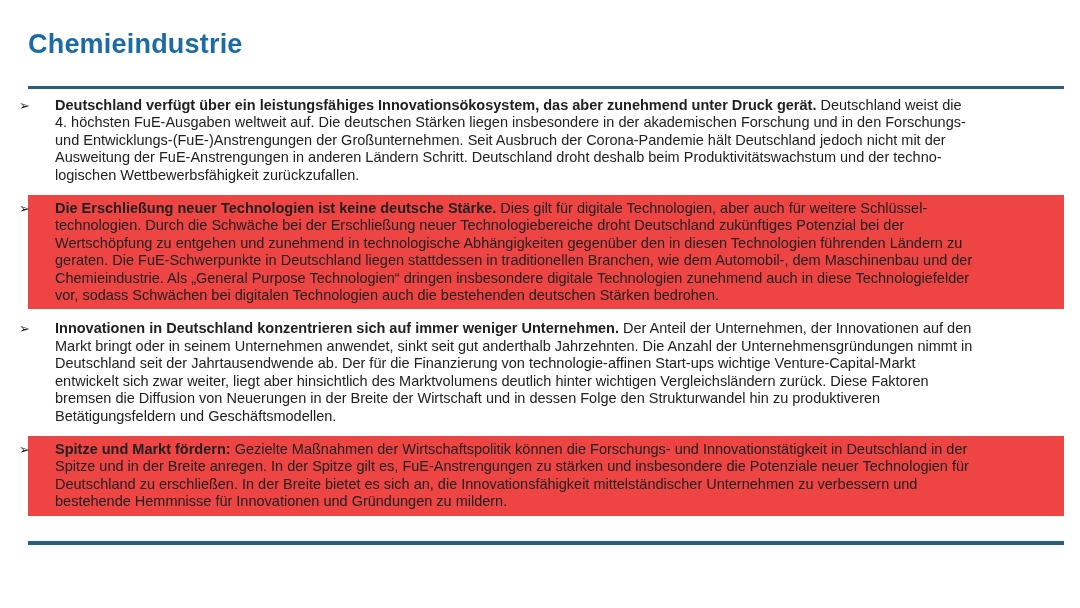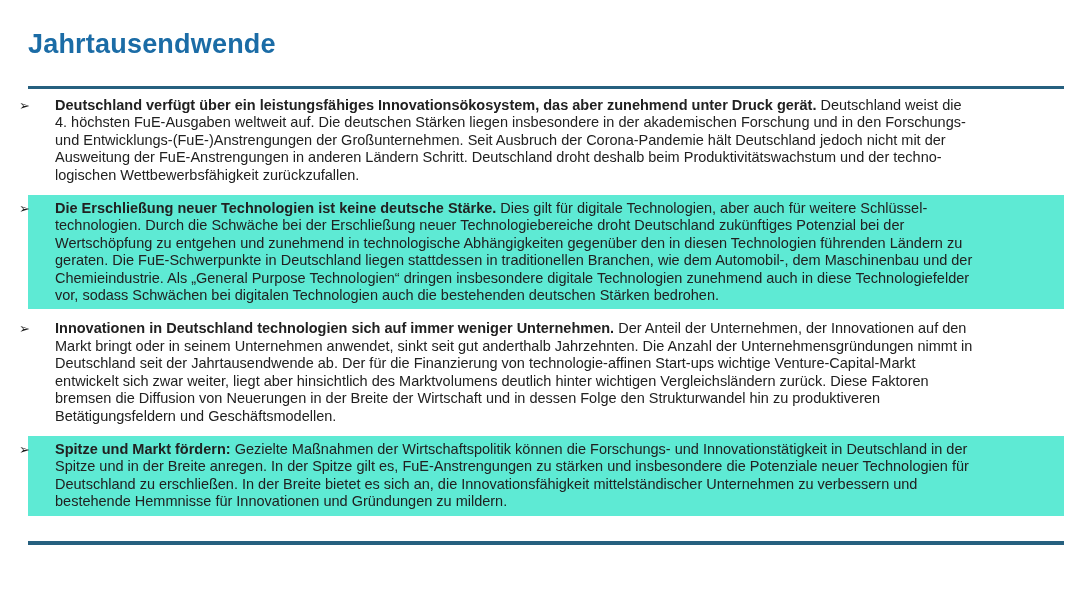--- a/index.html
+++ b/index.html
@@ -24,50 +24,50 @@
   .rule-bottom{height:4px;margin-top:25px;}
   .bullets{width:1036px;}
   .bullet{
     font-size:14.5px;
     line-height:17.4px;
     padding:5px 8px 5px 27px;
     margin:3px 0 6px 0;
     text-indent:-18px;
     box-sizing:border-box;
   }
-  .bullet.highlight{background:#5eead4;}
+  .bullet.highlight{background:#ef4444;}
   .bullet .marker{
     display:inline-block;
     width:18px;
     font-size:13px;
     color:#1a1a1a;
     white-space:pre;
   }
   .bullet .lead{font-weight:bold;white-space:pre;}
   .bullet .rest{white-space:pre;}
 </style>
 </head>
 <body>
 
 <div class="page">
-  <h1 class="page-title">Jahrtausendwende</h1>
+  <h1 class="page-title">Chemieindustrie</h1>
   <div class="rule rule-top"></div>
   <div class="bullets">
     <div class="bullet"><span class="marker">➢</span><span class="lead">Deutschland verfügt über ein leistungsfähiges Innovationsökosystem, das aber zunehmend unter Druck gerät.</span><span class="rest"> Deutschland weist die
 4. höchsten FuE-Ausgaben weltweit auf. Die deutschen Stärken liegen insbesondere in der akademischen Forschung und in den Forschungs-
 und Entwicklungs-(FuE-)Anstrengungen der Großunternehmen. Seit Ausbruch der Corona-Pandemie hält Deutschland jedoch nicht mit der
 Ausweitung der FuE-Anstrengungen in anderen Ländern Schritt. Deutschland droht deshalb beim Produktivitätswachstum und der techno-
 logischen Wettbewerbsfähigkeit zurückzufallen.</span></div>
     <div class="bullet highlight"><span class="marker">➢</span><span class="lead">Die Erschließung neuer Technologien ist keine deutsche Stärke.</span><span class="rest"> Dies gilt für digitale Technologien, aber auch für weitere Schlüssel-
 technologien. Durch die Schwäche bei der Erschließung neuer Technologiebereiche droht Deutschland zukünftiges Potenzial bei der
 Wertschöpfung zu entgehen und zunehmend in technologische Abhängigkeiten gegenüber den in diesen Technologien führenden Ländern zu
 geraten. Die FuE-Schwerpunkte in Deutschland liegen stattdessen in traditionellen Branchen, wie dem Automobil-, dem Maschinenbau und der
 Chemieindustrie. Als „General Purpose Technologien“ dringen insbesondere digitale Technologien zunehmend auch in diese Technologiefelder
 vor, sodass Schwächen bei digitalen Technologien auch die bestehenden deutschen Stärken bedrohen.</span></div>
-    <div class="bullet"><span class="marker">➢</span><span class="lead">Innovationen in Deutschland technologien sich auf immer weniger Unternehmen.</span><span class="rest"> Der Anteil der Unternehmen, der Innovationen auf den
+    <div class="bullet"><span class="marker">➢</span><span class="lead">Innovationen in Deutschland konzentrieren sich auf immer weniger Unternehmen.</span><span class="rest"> Der Anteil der Unternehmen, der Innovationen auf den
 Markt bringt oder in seinem Unternehmen anwendet, sinkt seit gut anderthalb Jahrzehnten. Die Anzahl der Unternehmensgründungen nimmt in
 Deutschland seit der Jahrtausendwende ab. Der für die Finanzierung von technologie-affinen Start-ups wichtige Venture-Capital-Markt
 entwickelt sich zwar weiter, liegt aber hinsichtlich des Marktvolumens deutlich hinter wichtigen Vergleichsländern zurück. Diese Faktoren
 bremsen die Diffusion von Neuerungen in der Breite der Wirtschaft und in dessen Folge den Strukturwandel hin zu produktiveren
 Betätigungsfeldern und Geschäftsmodellen.</span></div>
     <div class="bullet highlight"><span class="marker">➢</span><span class="lead">Spitze und Markt fördern:</span><span class="rest"> Gezielte Maßnahmen der Wirtschaftspolitik können die Forschungs- und Innovationstätigkeit in Deutschland in der
 Spitze und in der Breite anregen. In der Spitze gilt es, FuE-Anstrengungen zu stärken und insbesondere die Potenziale neuer Technologien für
 Deutschland zu erschließen. In der Breite bietet es sich an, die Innovationsfähigkeit mittelständischer Unternehmen zu verbessern und
 bestehende Hemmnisse für Innovationen und Gründungen zu mildern.</span></div>
   </div>

